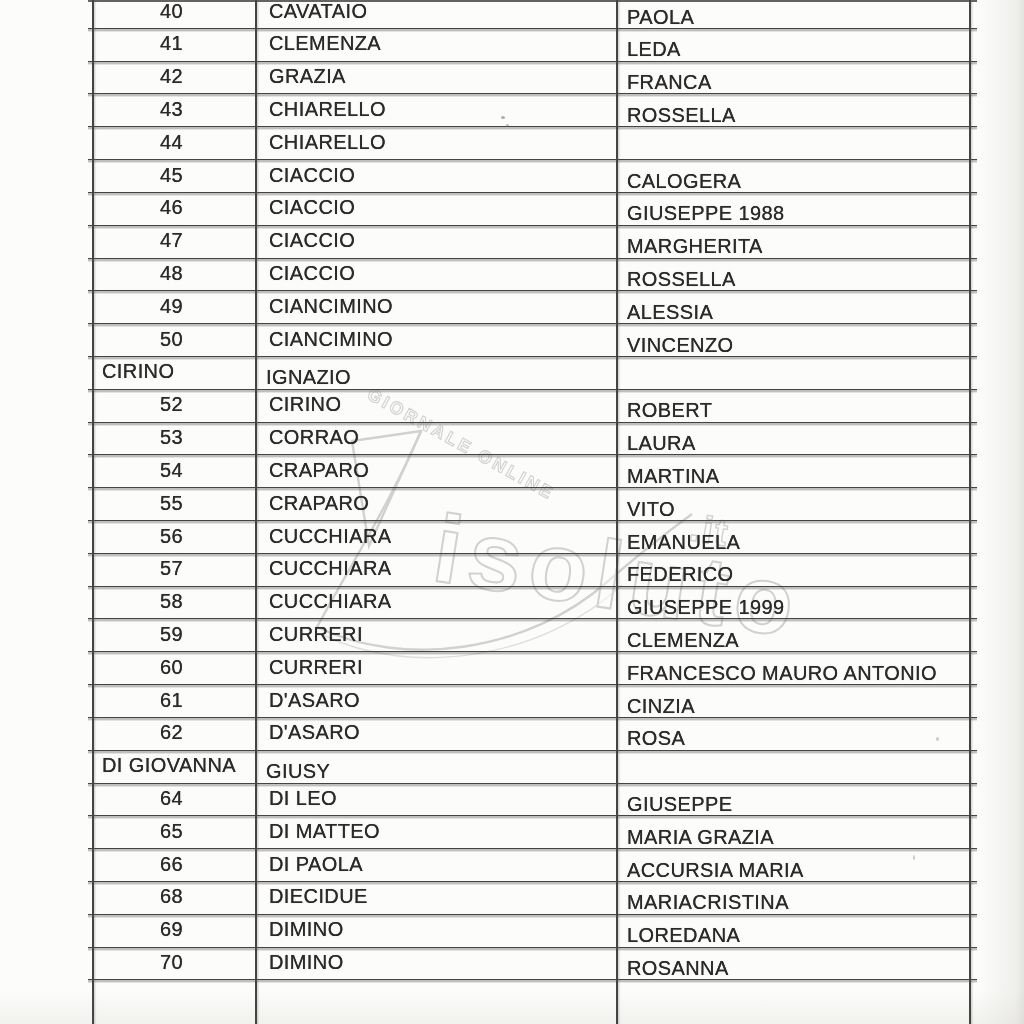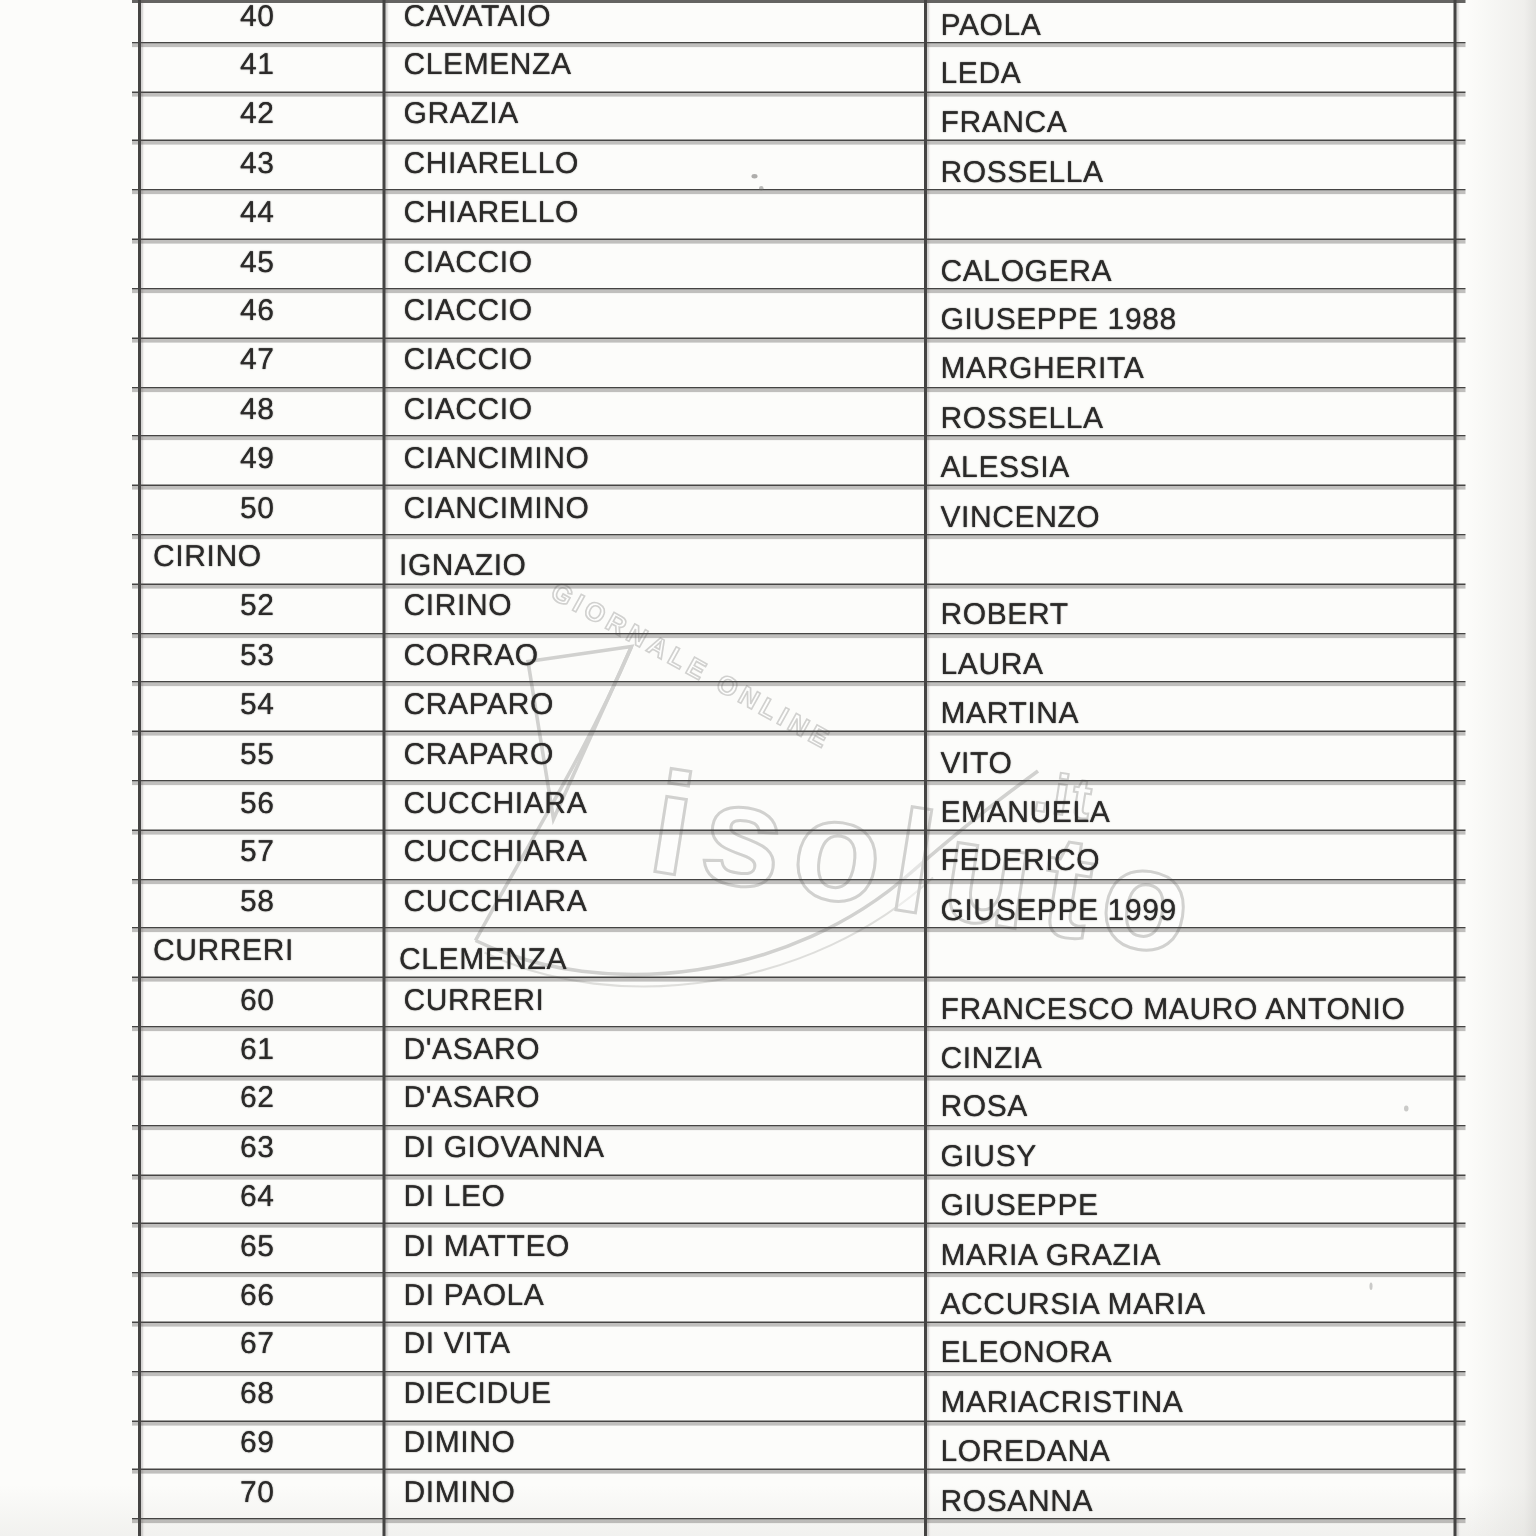--- a/index.html
+++ b/index.html
@@ -215,20 +215,21 @@
     <div class="cell c-name">FEDERICO</div>
   </div>
 
   <div class="row">
     <div class="cell c-num">58</div>
     <div class="cell c-surname">CUCCHIARA</div>
     <div class="cell c-name">GIUSEPPE 1999</div>
   </div>
 
   <div class="row">
+    <div class="cell c-num">59</div>
     <div class="cell c-surname">CURRERI</div>
     <div class="cell c-name">CLEMENZA</div>
   </div>
 
   <div class="row">
     <div class="cell c-num">60</div>
     <div class="cell c-surname">CURRERI</div>
     <div class="cell c-name">FRANCESCO MAURO ANTONIO</div>
   </div>
 
@@ -238,21 +239,20 @@
     <div class="cell c-name">CINZIA</div>
   </div>
 
   <div class="row">
     <div class="cell c-num">62</div>
     <div class="cell c-surname">D'ASARO</div>
     <div class="cell c-name">ROSA</div>
   </div>
 
   <div class="row">
-    <div class="cell c-num">63</div>
     <div class="cell c-surname">DI GIOVANNA</div>
     <div class="cell c-name">GIUSY</div>
   </div>
 
   <div class="row">
     <div class="cell c-num">64</div>
     <div class="cell c-surname">DI LEO</div>
     <div class="cell c-name">GIUSEPPE</div>
   </div>
 
@@ -261,25 +261,20 @@
     <div class="cell c-surname">DI MATTEO</div>
     <div class="cell c-name">MARIA GRAZIA</div>
   </div>
 
   <div class="row">
     <div class="cell c-num">66</div>
     <div class="cell c-surname">DI PAOLA</div>
     <div class="cell c-name">ACCURSIA MARIA</div>
   </div>
 
-  <div class="row">
-    <div class="cell c-num">67</div>
-    <div class="cell c-surname">DI VITA</div>
-    <div class="cell c-name">ELEONORA</div>
-  </div>
 
   <div class="row">
     <div class="cell c-num">68</div>
     <div class="cell c-surname">DIECIDUE</div>
     <div class="cell c-name">MARIACRISTINA</div>
   </div>
 
   <div class="row">
     <div class="cell c-num">69</div>
     <div class="cell c-surname">DIMINO</div>

